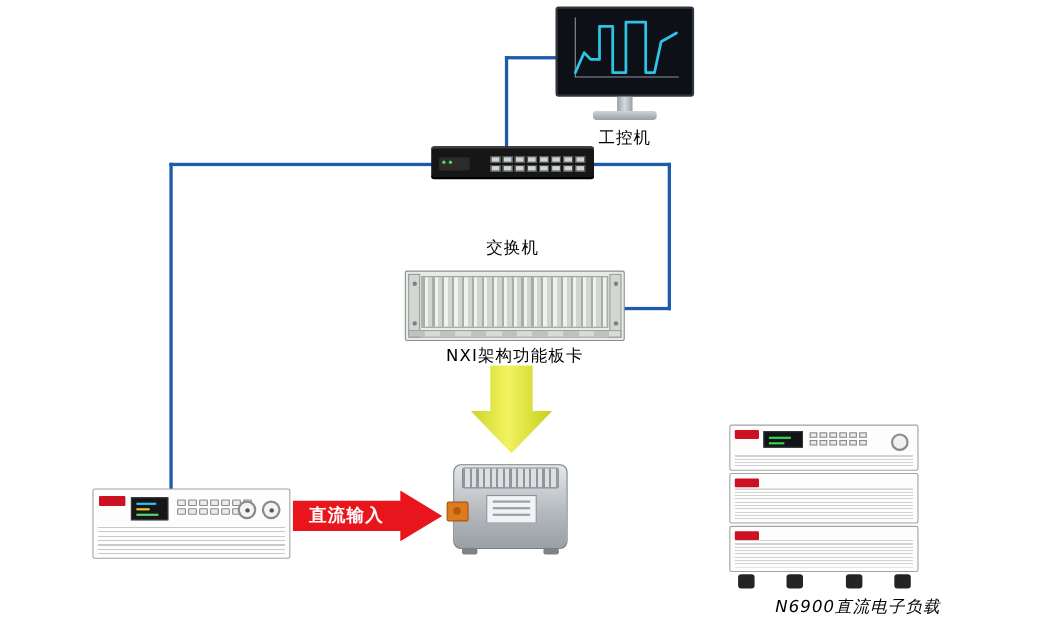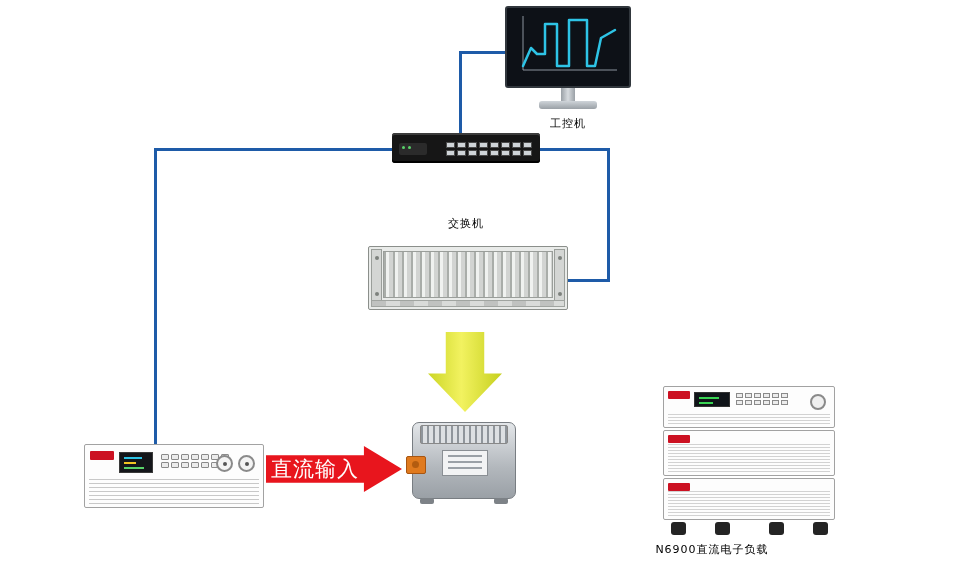--- a/index.html
+++ b/index.html
@@ -1,20 +1,20 @@
 <!DOCTYPE html>
 <html><head>
 <meta charset="utf-8">
 <style>
   html,body{margin:0;padding:0;background:#fff;}
   .canvas{
     position:relative;width:957px;height:581px;background:#ffffff;overflow:hidden;
     font-family:"DejaVu Sans","Liberation Sans",sans-serif;color:#000;
   }
-  .label{position:absolute;text-align:center;font-size:11px;color:#000;letter-spacing:1px;}
+  .label{position:absolute;text-align:center;font-size:15px;color:#000;letter-spacing:1px;}
   .line{position:absolute;background:#1e5ba8;}
 
   
   .monitor{position:absolute;left:505px;top:6px;width:126px;height:106px;}
   .monitor .screen{position:absolute;left:0;top:0;width:122px;height:78px;background:#0d1117;border:2px solid #31373d;border-radius:3px;}
   .monitor .neck{position:absolute;left:56px;top:82px;width:14px;height:13px;background:linear-gradient(90deg,#9aa0a6,#d7dbdf,#9aa0a6);}
   .monitor .base{position:absolute;left:34px;top:95px;width:58px;height:8px;background:linear-gradient(180deg,#cfd4d9,#9aa0a6);border-radius:3px;}
 
   
   .switch{position:absolute;left:392px;top:133px;width:148px;height:30px;background:#161616;border-radius:3px;box-shadow:inset 0 2px 0 #3c3c3c, inset 0 -2px 0 #000;}
@@ -34,21 +34,21 @@
 
   
   .arrow-down{position:absolute;left:428px;top:332px;width:74px;height:80px;
     background:linear-gradient(90deg,#ccd626,#f2f260 45%,#c6d01e);
     clip-path:polygon(24% 0,76% 0,76% 52%,100% 52%,50% 100%,0 52%,24% 52%);}
   .arrow-right{position:absolute;width:136px;height:46px;
     clip-path:polygon(0 20%,72% 20%,72% 0,100% 50%,72% 100%,72% 80%,0 80%);}
   .arrow-right.red{left:266px;top:446px;background:#e8151d;}
   .arrow-right.green{left:528px;top:440px;background:#1eae4a;}
   .arrow-right .atext{position:absolute;left:0;top:0;width:98px;height:46px;line-height:46px;
-    text-align:center;color:#fff;font-size:21px;font-weight:normal;letter-spacing:1px;}
+    text-align:center;color:#fff;font-size:16px;font-weight:bold;letter-spacing:1px;}
 
   
   .dut{position:absolute;left:408px;top:412px;width:112px;height:92px;}
   .dut .body{position:absolute;left:4px;top:10px;right:4px;bottom:5px;background:linear-gradient(180deg,#e3e6e9,#b2b7bc 60%,#9aa0a6);border:1px solid #787d82;border-radius:7px;}
   .dut .fins{position:absolute;left:12px;top:13px;right:12px;height:17px;background:repeating-linear-gradient(90deg,#8f959b 0 2px,#dde0e3 2px 6px);border:1px solid #888;border-radius:2px;}
   .dut .plate{position:absolute;left:34px;top:38px;width:44px;height:24px;background:#f2f3f4;border:1px solid #8a8f94;}
   .dut .plate i{display:block;height:2px;background:#9aa0a6;margin:4px 5px 0 5px;}
   .dut .conn{position:absolute;left:-2px;top:44px;width:18px;height:16px;background:#e07a1e;border:1px solid #a85510;border-radius:2px;}
   .dut .conn b{position:absolute;left:5px;top:4px;width:7px;height:7px;border-radius:50%;background:#b35c10;}
   .dut .foot{position:absolute;bottom:0;width:14px;height:6px;background:#7d8287;border-radius:2px;}
@@ -135,20 +135,21 @@
     <div class="cap" style="left:2px;">
       <span class="screw" style="top:6px;"></span>
         <span class="screw" style="bottom:10px;"></span>
     </div>
     <div class="cap" style="right:2px;">
       <span class="screw" style="top:6px;"></span>
         <span class="screw" style="bottom:10px;"></span>
     </div>
     <div class="rail"></div>
   </div>
+  <div class="label" style="left:368px;top:314px;width:200px;">NXI架构功能板卡</div>
 
   <div class="arrow-down"></div>
 
   <div class="dut">
     <div class="body"></div>
     <div class="fins"></div>
     <div class="plate">
         <i></i>
         <i></i>
         <i></i>
@@ -227,15 +228,15 @@
     </div>
     <div class="unit" style="top:92px;height:42px;">
       <div class="logo"></div>
       <div class="grille" style="height:26px;"></div>
     </div>
     <div class="caster" style="left:8px;"></div>
     <div class="caster" style="left:52px;"></div>
     <div class="caster" style="left:106px;"></div>
     <div class="caster" style="left:150px;"></div>
   </div>
-  <div class="label" style="left:626px;top:542px;width:172px;">N6900直流电子负载</div>
+  <div class="label" style="left:694px;top:542px;width:172px;font-style:italic;">N6900直流电子负载</div>
 
 </div>
 
 </body></html>

